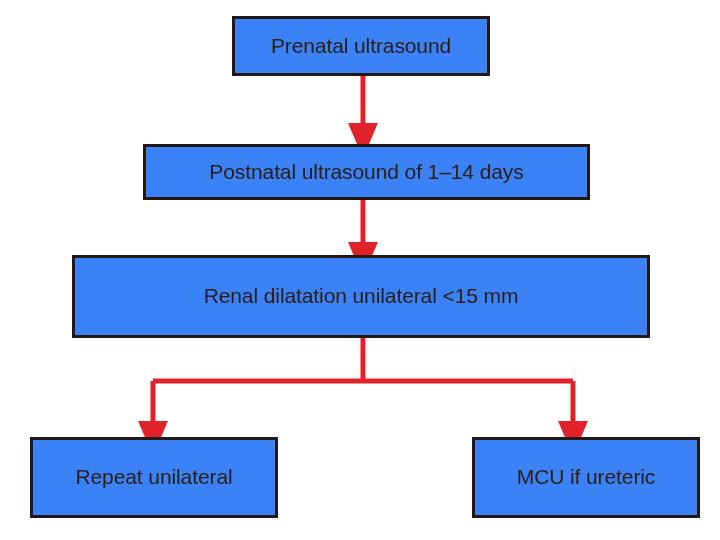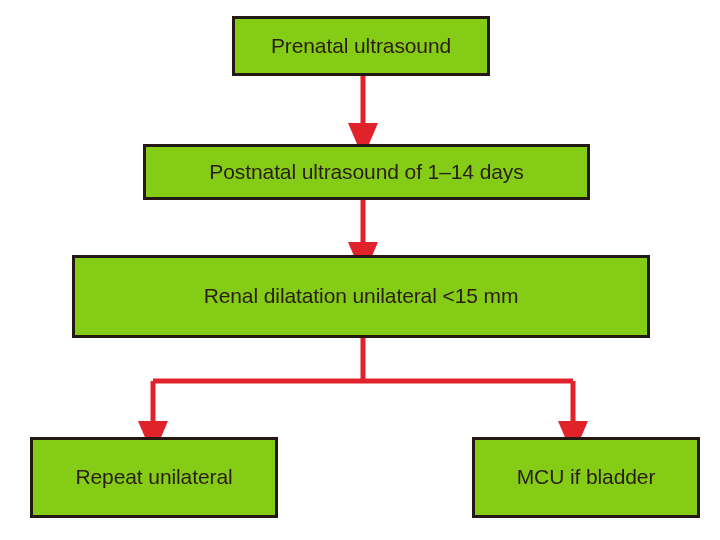--- a/index.html
+++ b/index.html
@@ -11,21 +11,21 @@
     position: relative;
     width: 720px;
     height: 540px;
     background: #ffffff;
     overflow: hidden;
     font-family: "Liberation Sans", sans-serif;
   }
   .node {
     position: absolute;
     box-sizing: border-box;
-    background: #84cc16;
+    background: #3b82f6;
     border: 3px solid #231812;
     display: flex;
     flex-direction: column;
     align-items: center;
     justify-content: center;
     text-align: center;
     color: #231812;
     z-index: 2;
   }
   .node .line {
@@ -85,16 +85,16 @@
 
   <div class="node" id="node-findings">
     <span class="line">Renal dilatation unilateral &lt;15 mm</span>
   </div>
 
   <div class="node" id="node-repeat">
     <span class="line">Repeat unilateral</span>
   </div>
 
   <div class="node" id="node-mcu">
-    <span class="line">MCU if bladder</span>
+    <span class="line">MCU if ureteric</span>
   </div>
 
 </div>
 
 </body></html>

